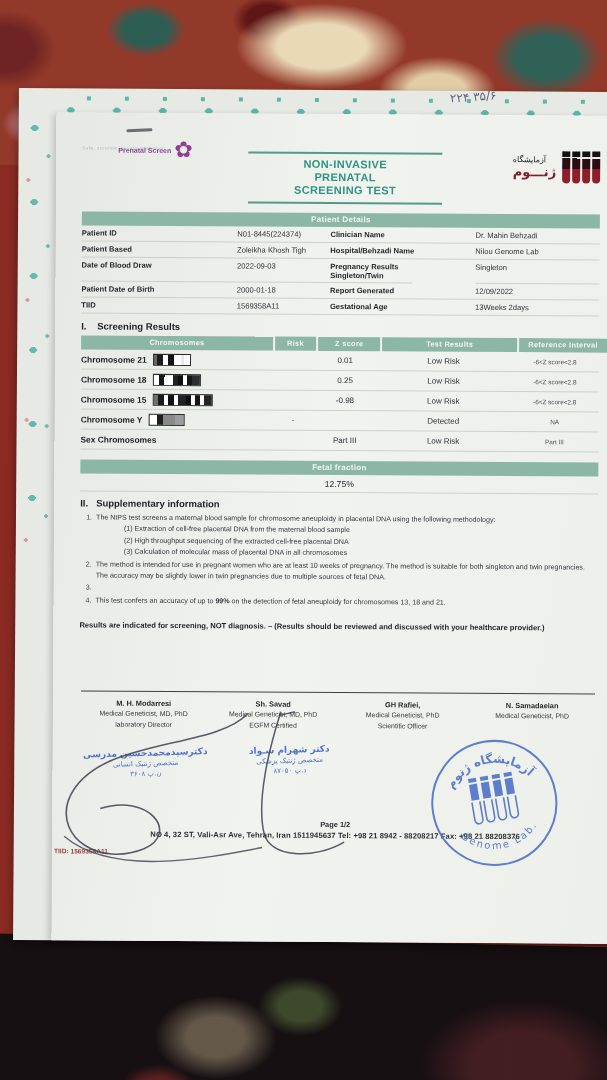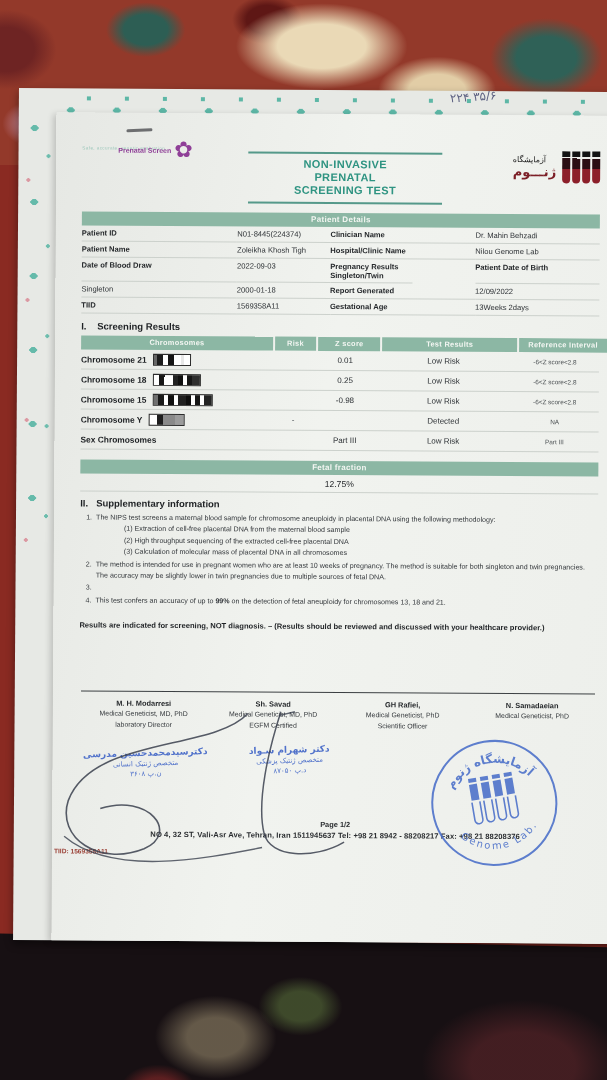--- a/index.html
+++ b/index.html
@@ -158,31 +158,31 @@
         </div>
       </div>
 
       <div class="band" style="margin-top:9px;">Patient Details</div>
       <div class="p-grid">
         <div class="cell lab">Patient ID</div>
         <div class="cell">N01-8445(224374)</div>
         <div class="cell lab">Clinician Name</div>
         <div class="cell">Dr. Mahin Behzadi</div>
 
-        <div class="cell lab">Patient Name</div>
+        <div class="cell lab">Patient Based</div>
         <div class="cell">Zoleikha Khosh Tigh</div>
-        <div class="cell lab">Hospital/Clinic Name</div>
+        <div class="cell lab">Hospital/Behzadi Name</div>
         <div class="cell">Nilou Genome Lab</div>
 
         <div class="cell lab">Date of Blood Draw</div>
         <div class="cell">2022-09-03</div>
         <div class="cell lab" style="width:80px;">Pregnancy Results Singleton/Twin</div>
+        <div class="cell">Singleton</div>
+
         <div class="cell lab">Patient Date of Birth</div>
-
-        <div class="cell">Singleton</div>
         <div class="cell">2000-01-18</div>
         <div class="cell lab">Report Generated</div>
         <div class="cell">12/09/2022</div>
 
         <div class="cell lab">TIID</div>
         <div class="cell">1569358A11</div>
         <div class="cell lab">Gestational Age</div>
         <div class="cell">13Weeks 2days</div>
       </div>
 

